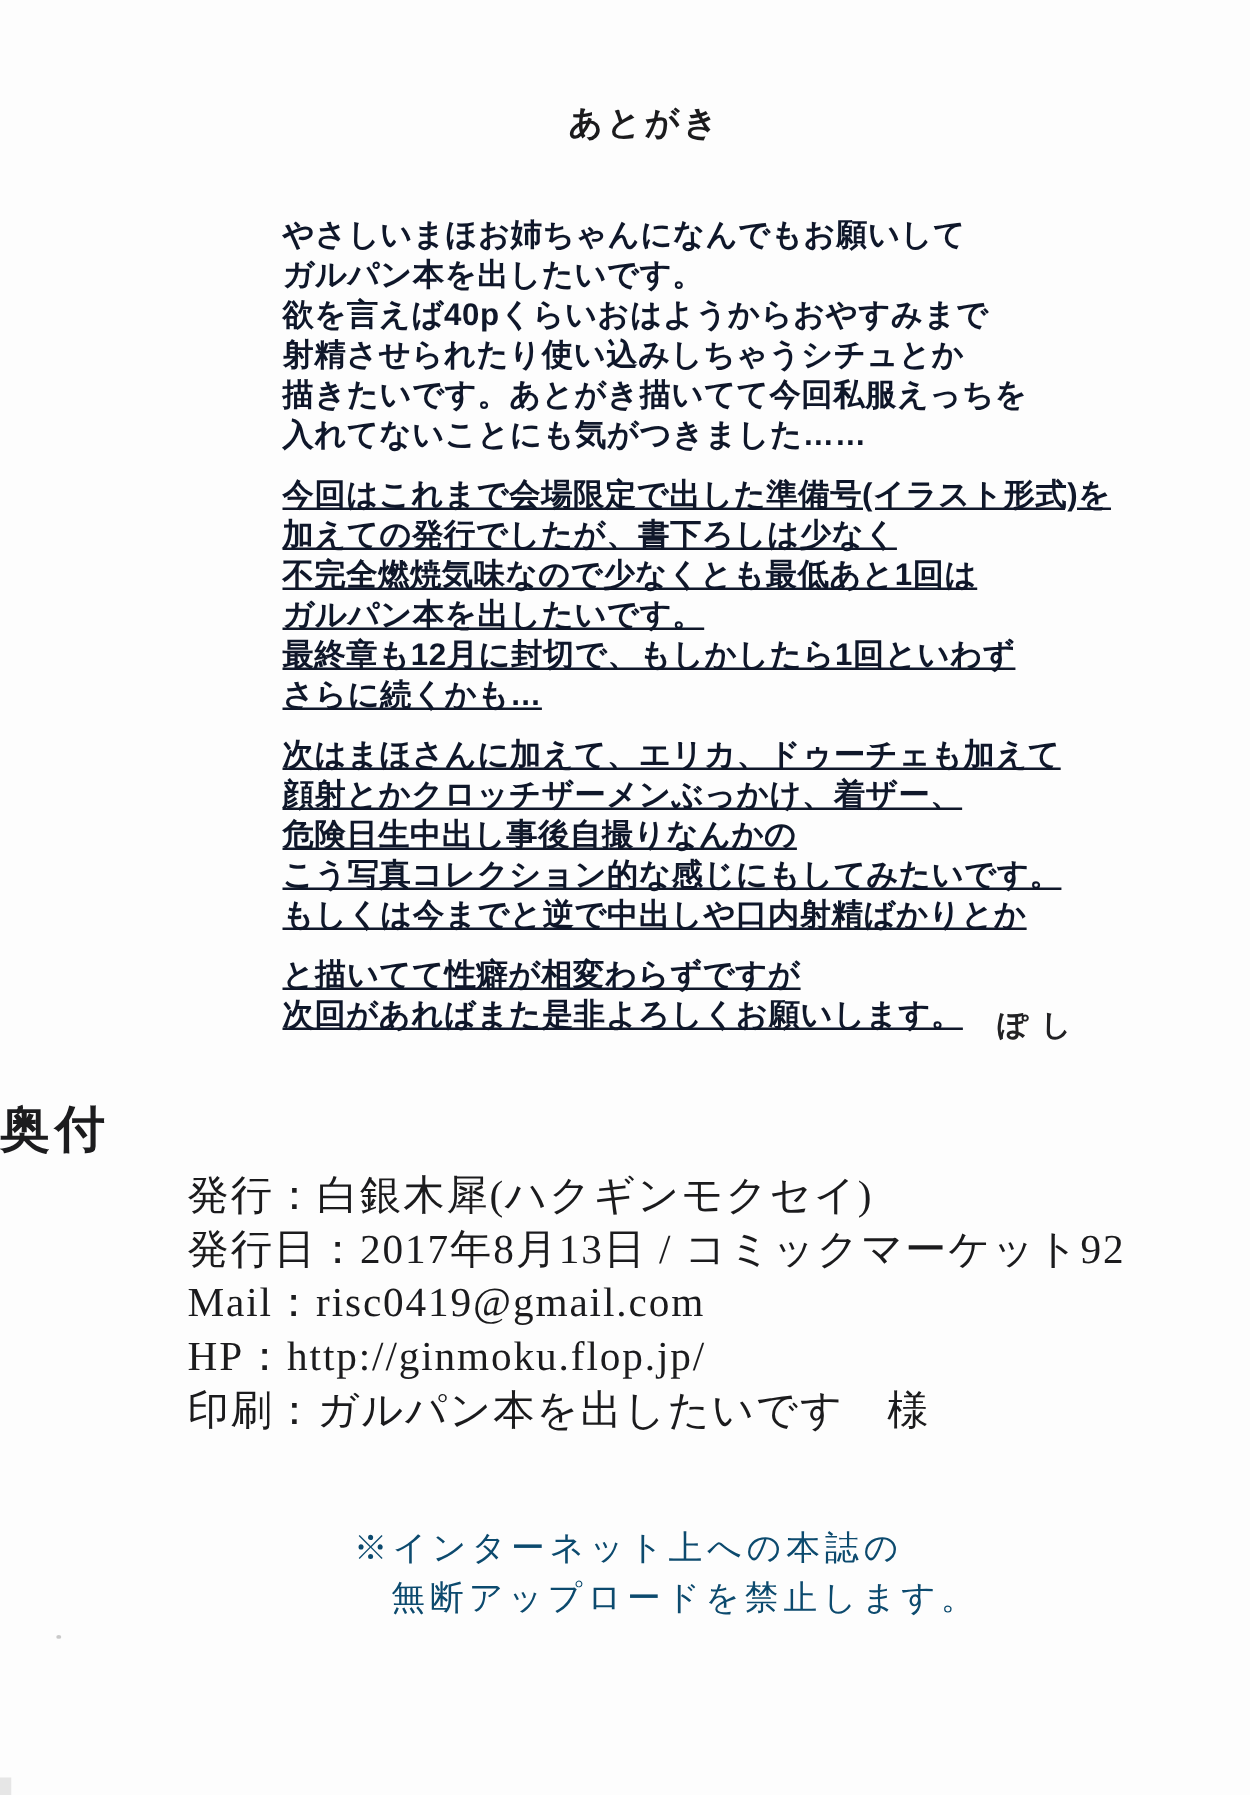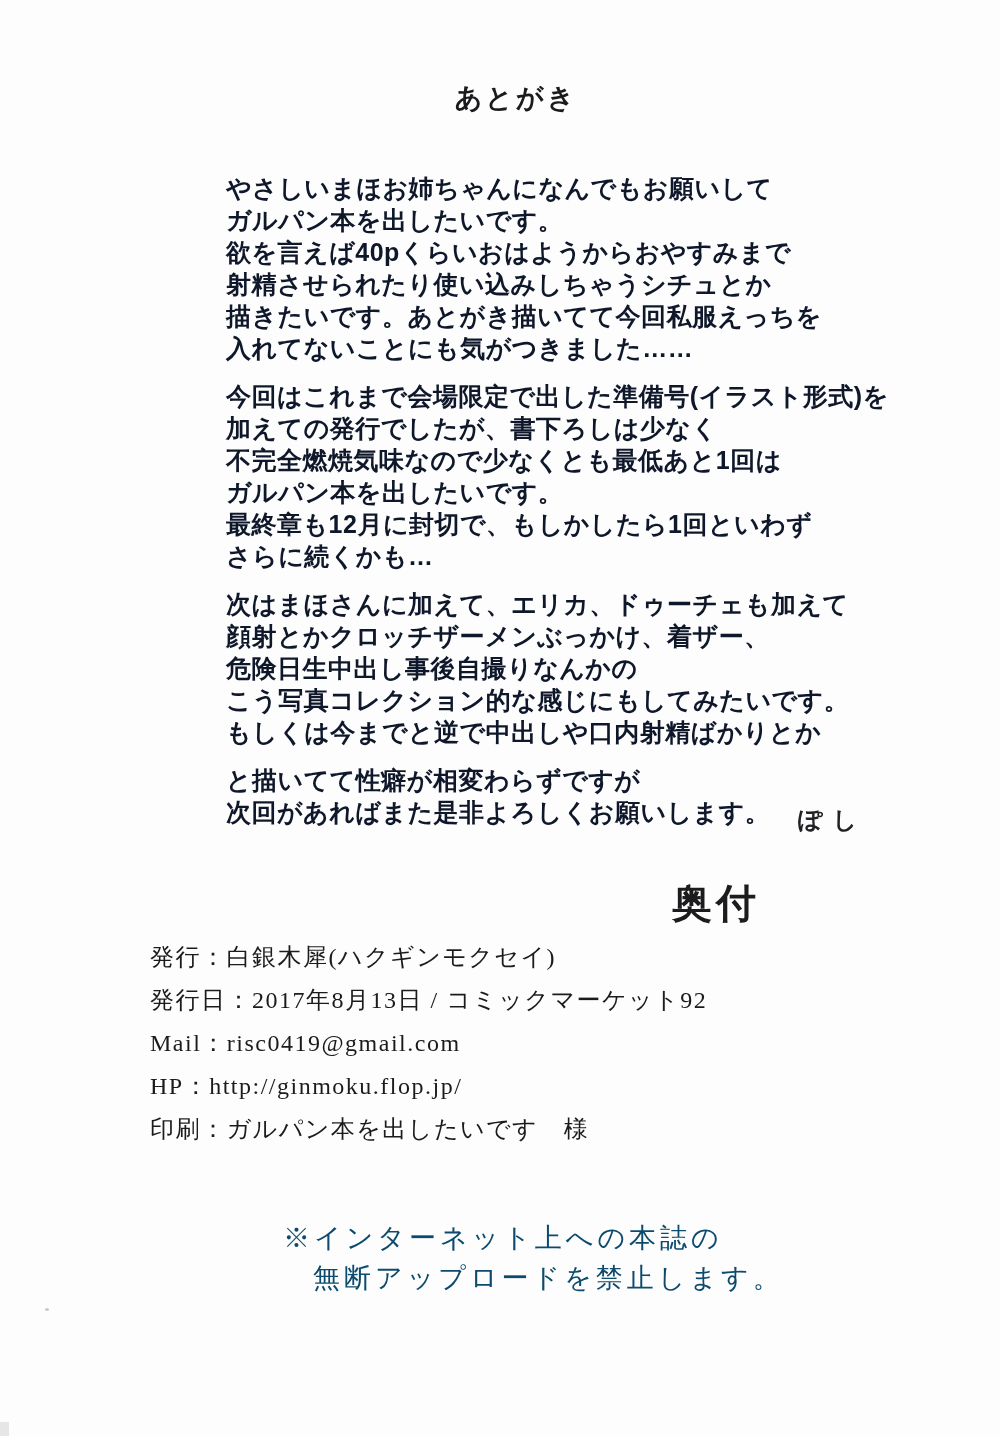--- a/index.html
+++ b/index.html
@@ -34,21 +34,21 @@
   .afterword-body {
     position: absolute;
     left: 226px;
     top: 172px;
     font-family: "Liberation Sans", "DejaVu Sans", sans-serif;
     font-weight: bold;
     font-size: 25px;
     color: #0f172a;
   }
   .para { margin: 0; }
-  .para + .para { margin-top: 16px; }
+  .para + .para { margin-top: 16px; text-decoration: underline; }
   .a-line {
     height: 32px;
     line-height: 32px;
     white-space: nowrap;
     letter-spacing: 0.5px;
   }
   .signature {
     position: absolute;
     left: 798px;
     top: 804px;
@@ -60,33 +60,33 @@
   }
 
   
   .colophon-title {
     position: absolute;
     left: 0;
     top: 876px;
     width: 812px;
     box-sizing: border-box;
     padding-right: 52px;
-    text-align: right;
+    text-align: left;
     font-family: "Liberation Serif", "DejaVu Serif", serif;
     font-weight: bold;
     font-size: 40px;
     letter-spacing: 4px;
     color: #1c1c1e;
   }
   .colophon-lines {
     position: absolute;
     left: 150px;
     top: 936px;
     font-family: "Liberation Serif", "DejaVu Serif", serif;
-    font-size: 24px;
+    font-size: 33px;
     color: #1b1b1d;
   }
   .c-line {
     height: 43px;
     line-height: 43px;
     white-space: nowrap;
     letter-spacing: 1.5px;
   }
 
   

